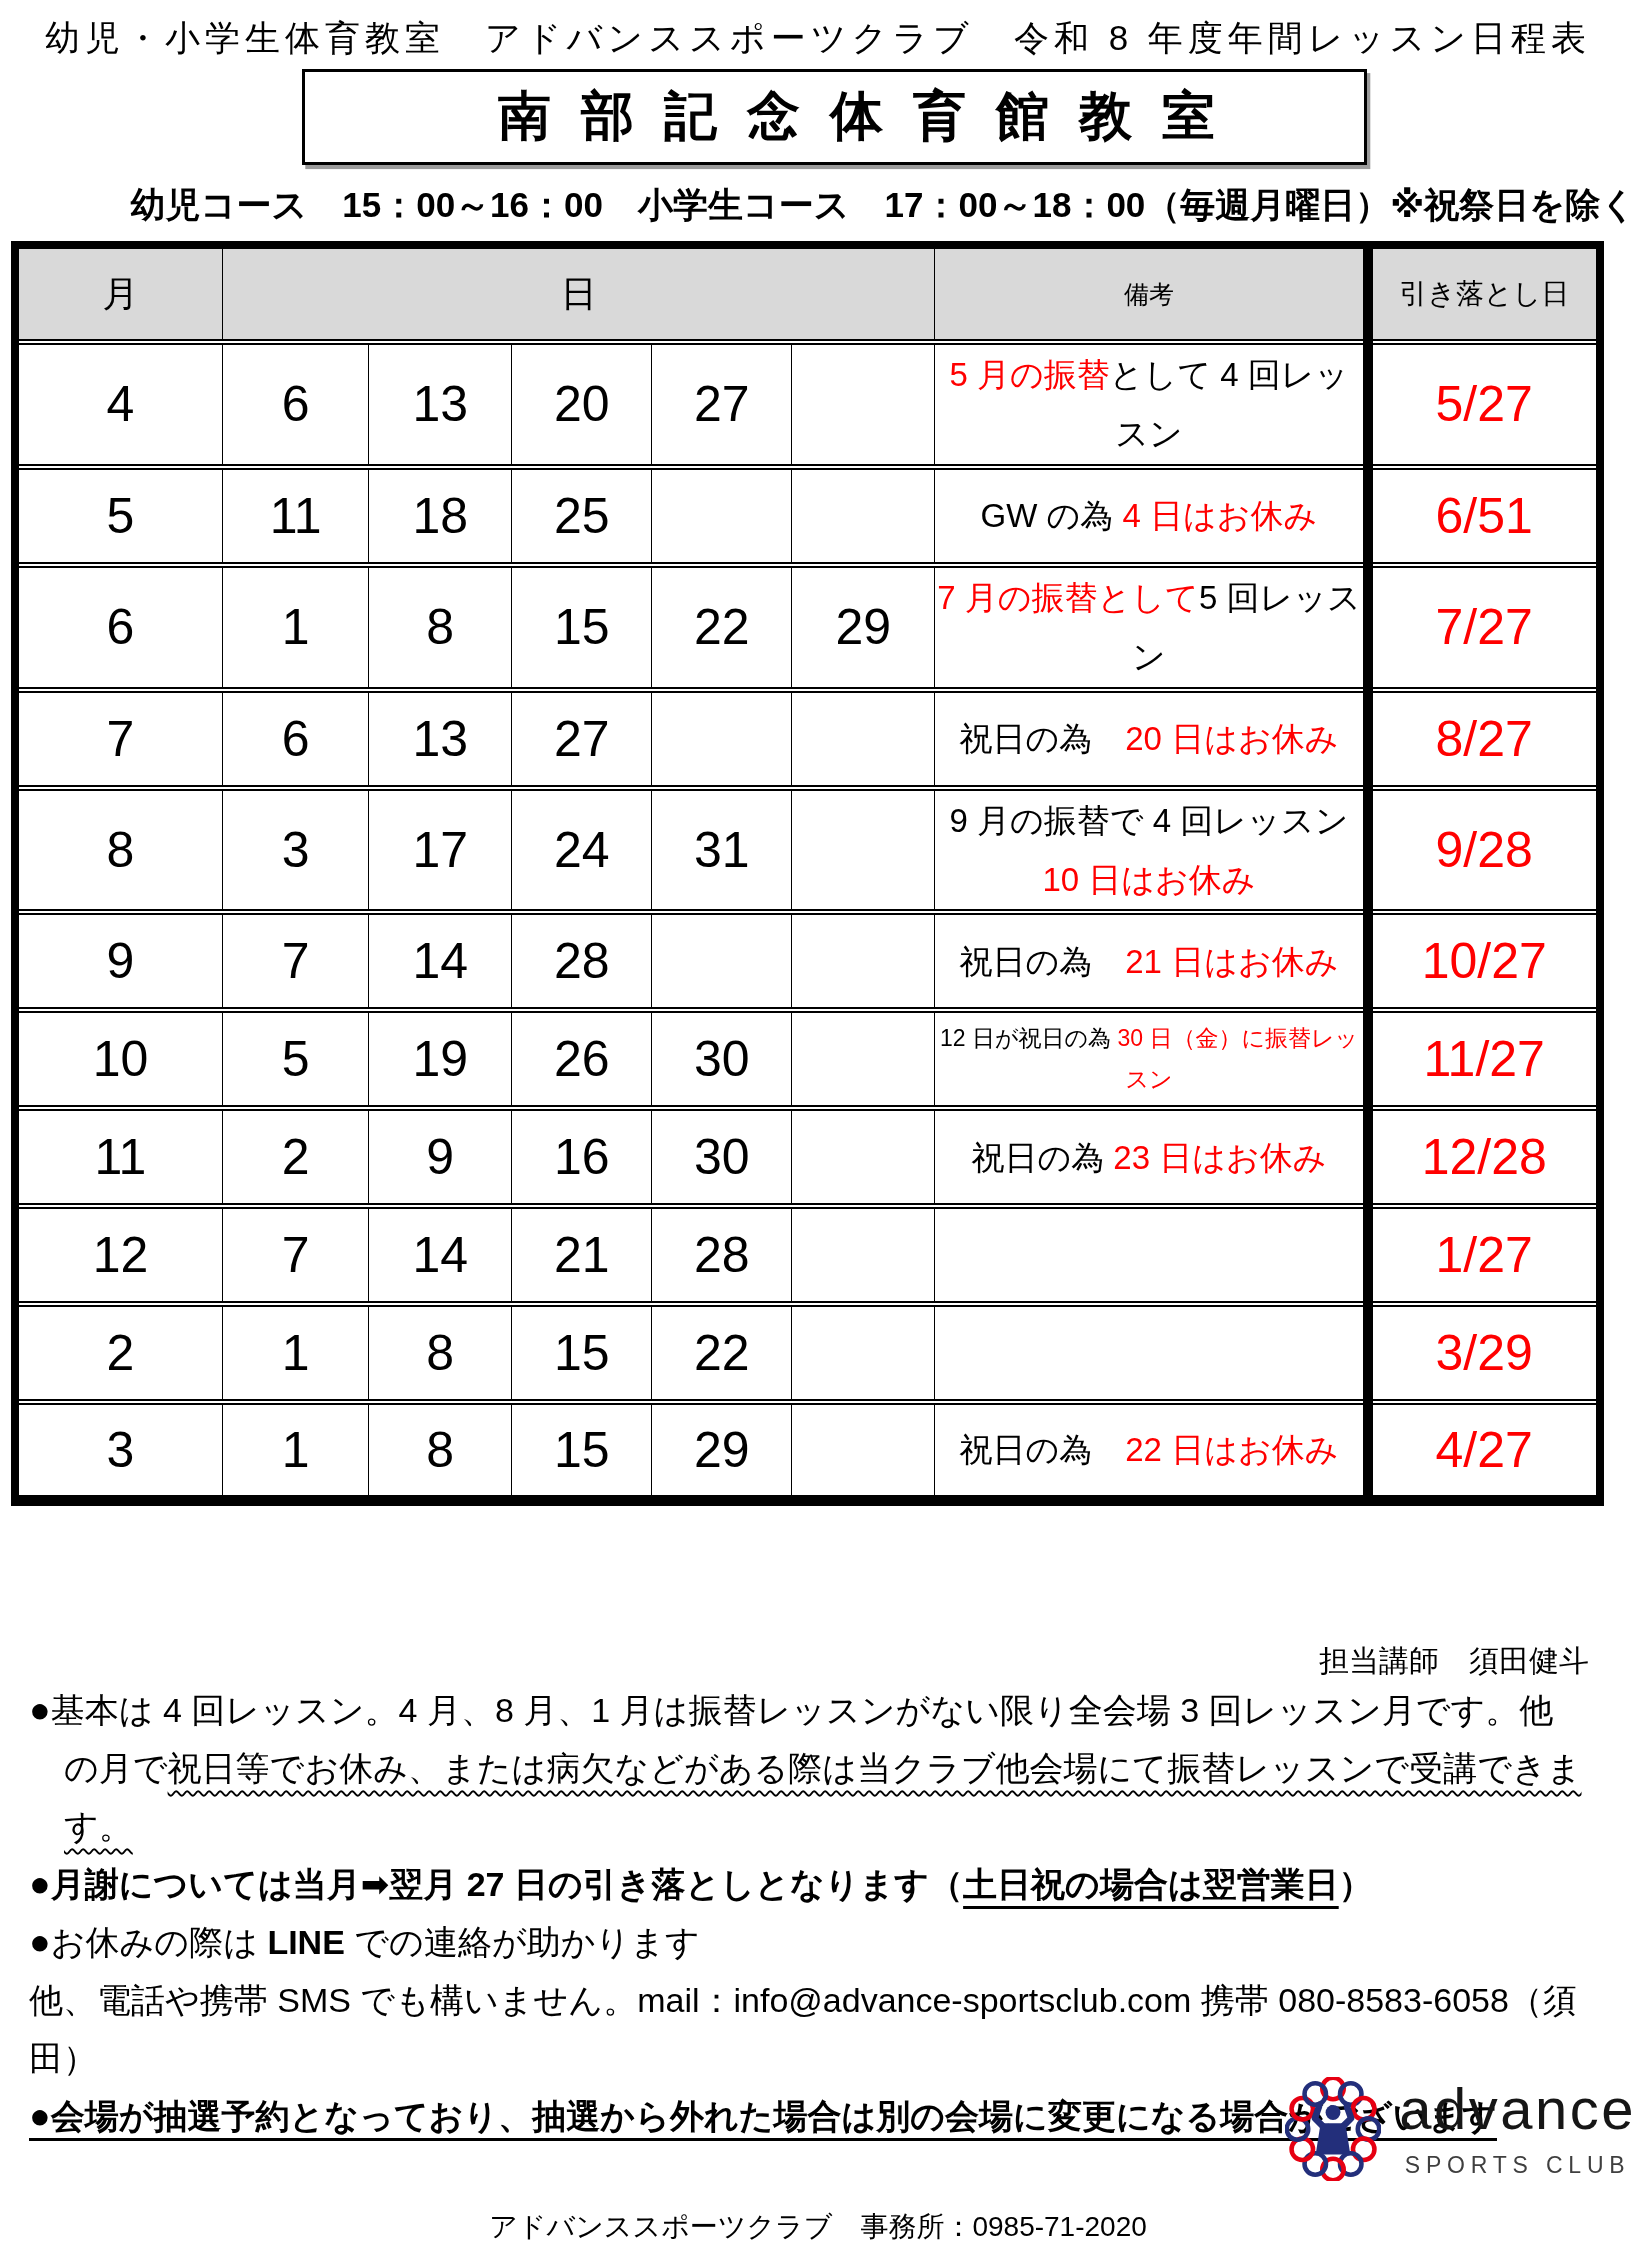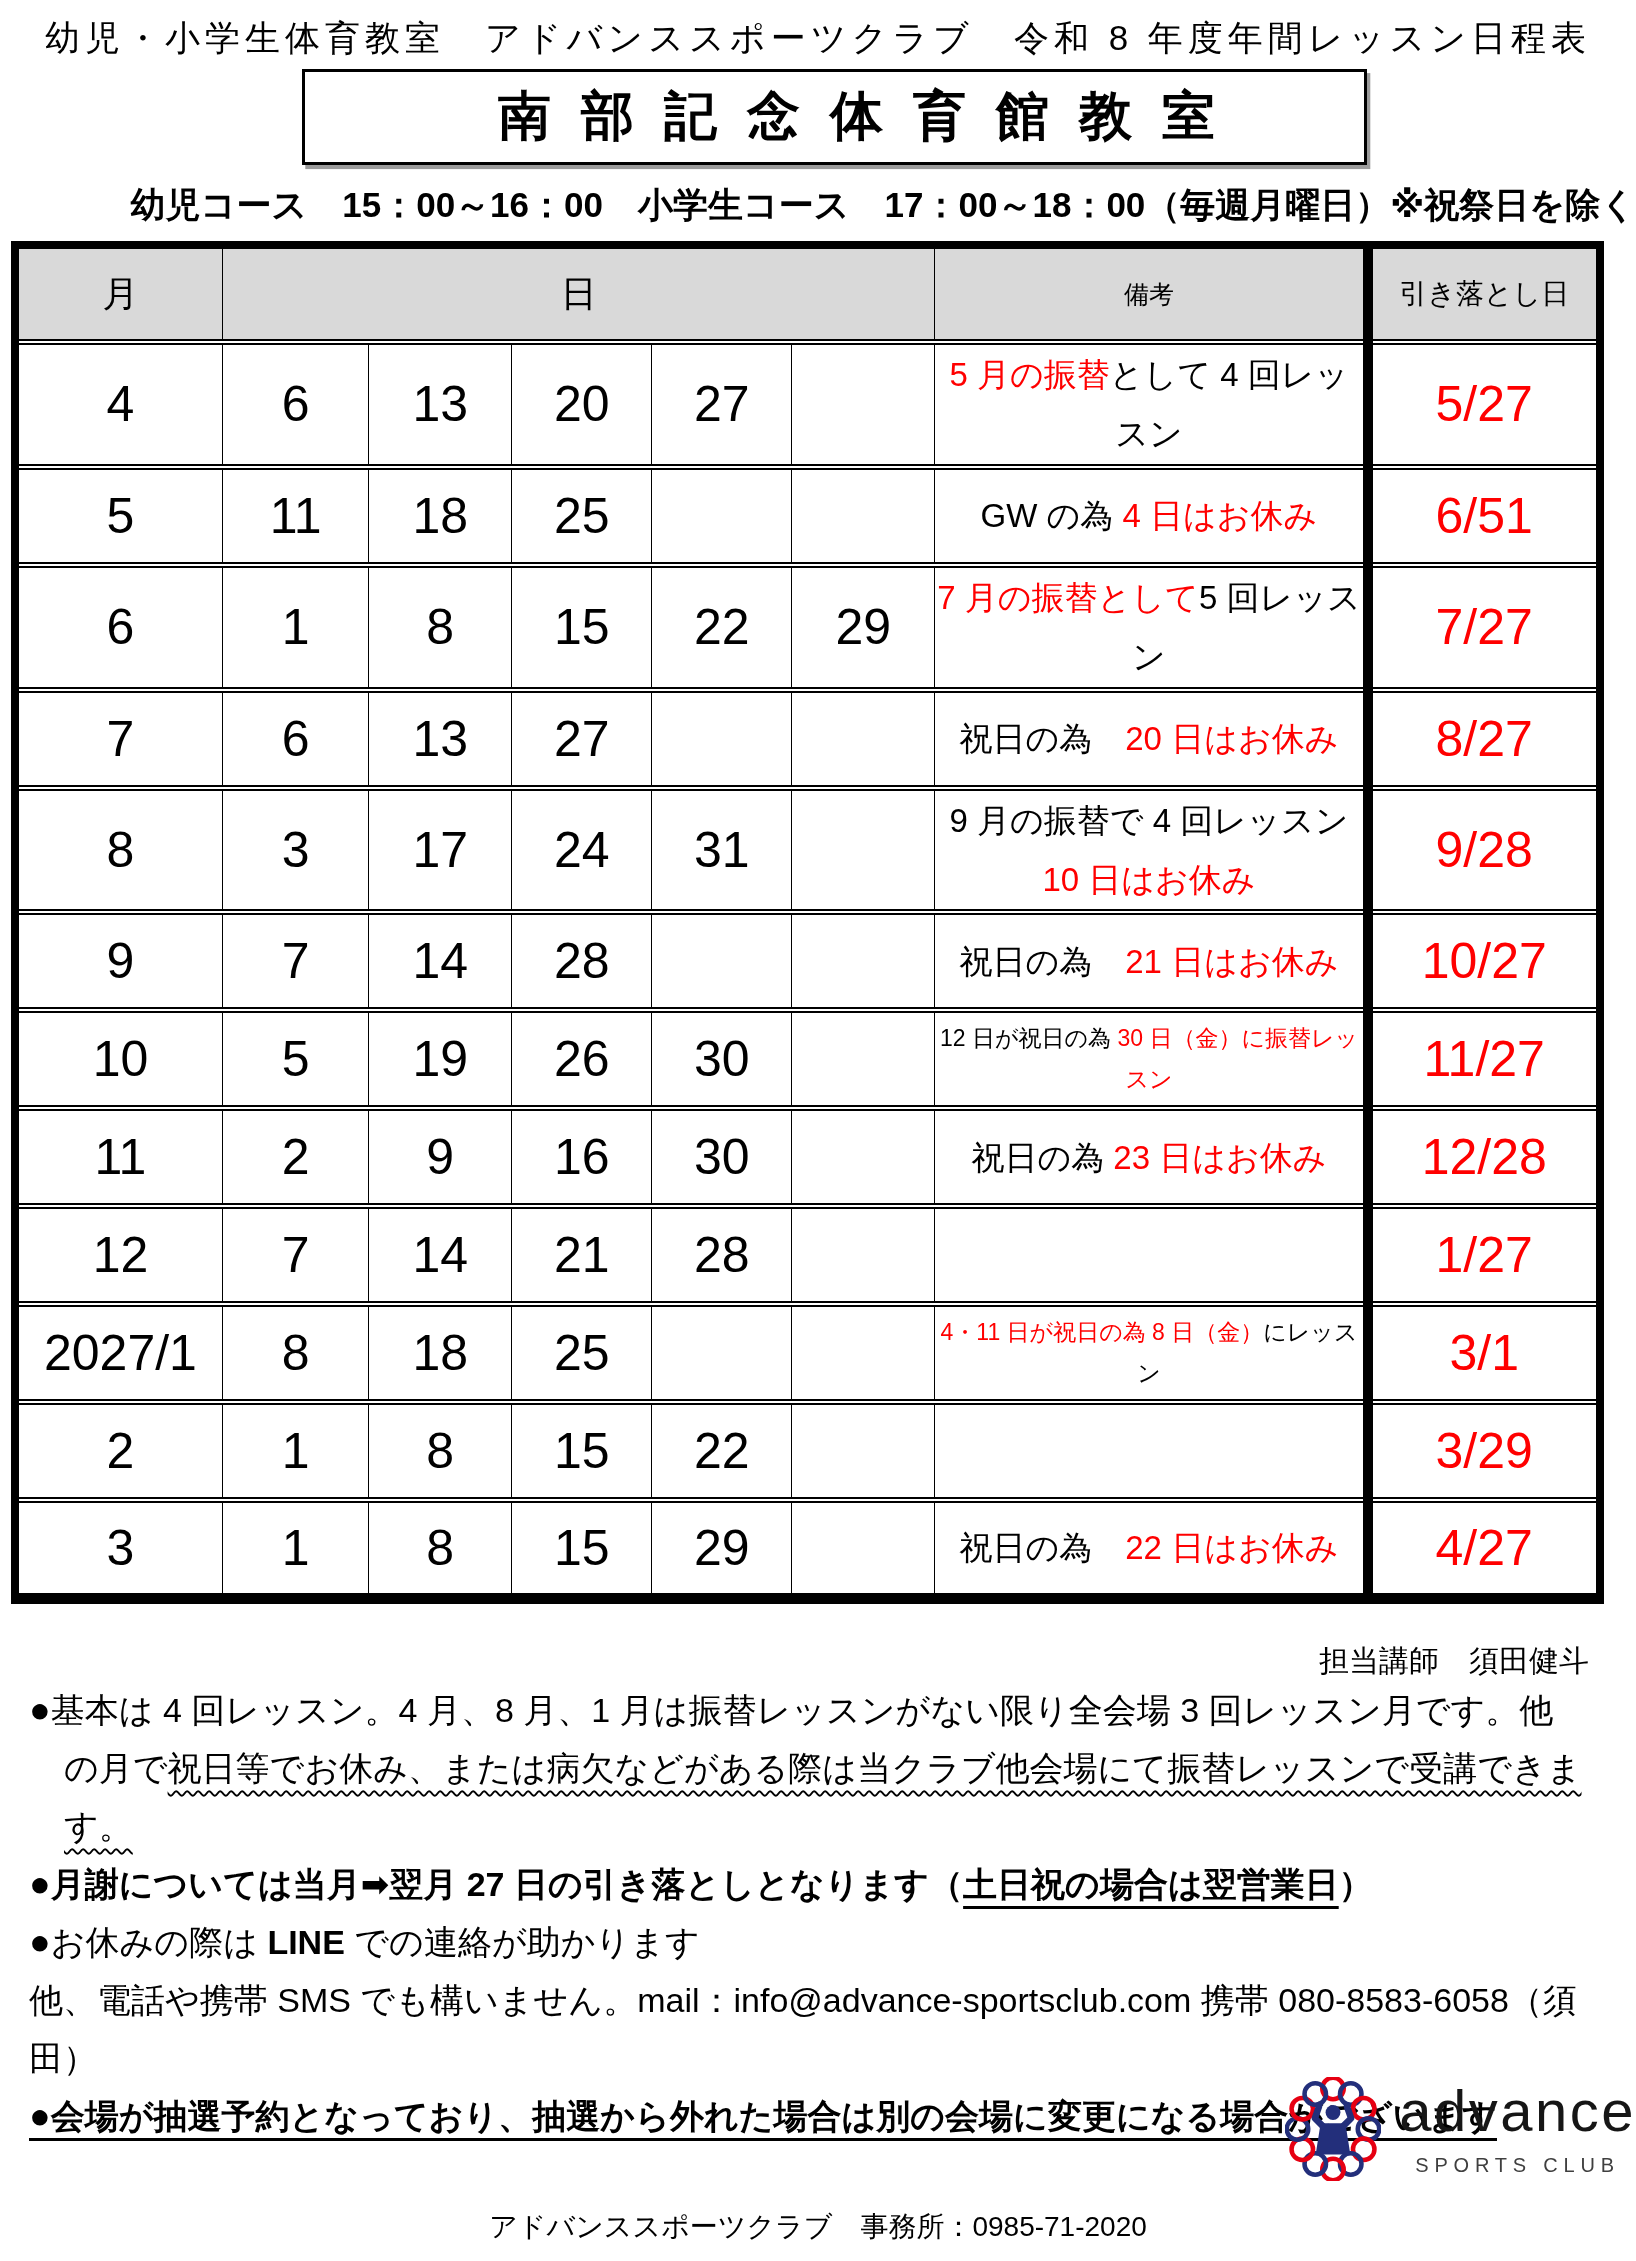--- a/index.html
+++ b/index.html
@@ -70,21 +70,21 @@
     text-decoration-line:underline; text-decoration-style:solid;
     text-decoration-thickness:3.3px; text-underline-offset:10px;
   }
   .ul-full { border-bottom:3.3px solid #000; padding-bottom:3.3px; }
   .logo-row {
     position:absolute; top:2077px; left:0; width:100%;
     display:flex; align-items:center; justify-content:flex-end; gap:18px;
   }
   .logo-text { display:flex; flex-direction:column; align-items:center; }
   .logo-wordmark { font-size:58px; letter-spacing:2.5px; color:#161616; line-height:1; }
-  .logo-subtext { font-size:20px; letter-spacing:5.8px; color:#3f3f3f; margin-top:14px; }
+  .logo-subtext { font-size:23px; letter-spacing:5.8px; color:#3f3f3f; margin-top:14px; }
   .footer-line {
     position:absolute; top:2208px; left:0; width:100%;
     text-align:center; font-size:28px; white-space:nowrap;
   }
 </style>
 </head>
 <body>
 
 <div class="top-title">幼児・小学生体育教室　アドバンススポーツクラブ　令和 8 年度年間レッスン日程表</div>
 
@@ -213,32 +213,20 @@
       </tr>
       <tr>
         <td class="month">12</td>
         <td class="day">7</td>
         <td class="day">14</td>
         <td class="day">21</td>
         <td class="day">28</td>
         <td class="day"></td>
         <td class="remark"></td>
         <td class="debit">1/27</td>
-      </tr>
-      <tr>
-        <td class="month">2027/1</td>
-        <td class="day">8</td>
-        <td class="day">18</td>
-        <td class="day">25</td>
-        <td class="day"></td>
-        <td class="day"></td>
-        <td class="remark small">
-          <div><span class="red">4・11 日が祝日の為 8 日（金）</span><span>にレッスン</span></div>
-        </td>
-        <td class="debit">3/1</td>
       </tr>
       <tr>
         <td class="month">2</td>
         <td class="day">1</td>
         <td class="day">8</td>
         <td class="day">15</td>
         <td class="day">22</td>
         <td class="day"></td>
         <td class="remark"></td>
         <td class="debit">3/29</td>

